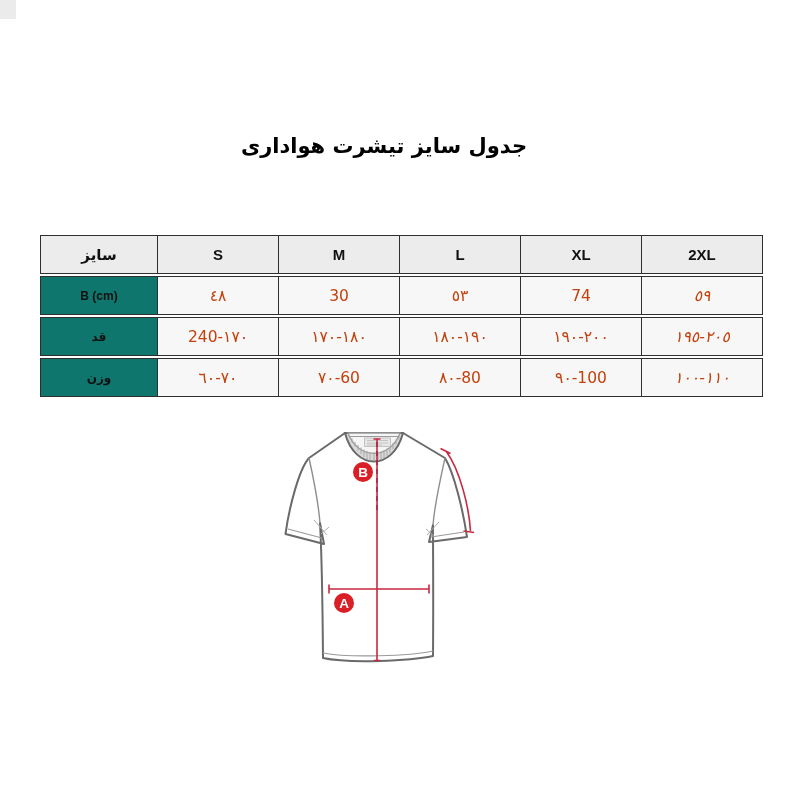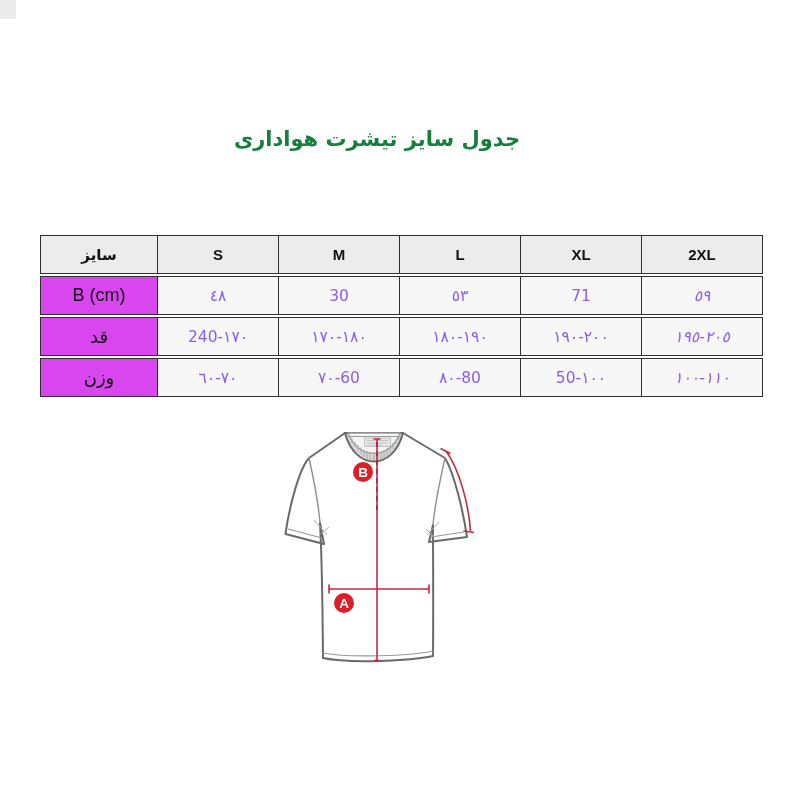--- a/index.html
+++ b/index.html
@@ -2,44 +2,44 @@
 <html lang="fa"><head>
 <meta charset="utf-8">
 <style>
   html,body{margin:0;padding:0;}
   body{
     width:800px;height:800px;position:relative;background:#ffffff;
     font-family:"DejaVu Sans","Liberation Sans",sans-serif;overflow:hidden;color:#111;
   }
   .corner-artifact{position:absolute;left:0;top:0;width:16px;height:19px;background:#ebebeb;}
   .title{
-    position:absolute;top:127px;left:0;width:754px;margin:0;
-    text-align:center;font-size:21px;font-weight:bold;color:#15803d;
+    position:absolute;top:127px;left:0;width:754px;margin:7px;
+    text-align:center;font-size:21px;font-weight:bold;color:#000000;
     font-family:"DejaVu Sans",sans-serif;direction:rtl;
   }
   table.size-table{
     position:absolute;left:40px;top:233px;width:723px;
     border-collapse:separate;border-spacing:0 2px;table-layout:fixed;
   }
   table.size-table th,table.size-table td{
     box-sizing:border-box;border:1.6px solid #2f2f2f;border-left:none;
     height:39px;padding:0;text-align:center;vertical-align:middle;
     font-size:15px;background:#f7f7f7;
   }
   table.size-table tr > *:first-child{border-left:1.6px solid #2f2f2f;}
   table.size-table thead th{
     background:#ececec;font-weight:bold;font-size:15px;
     font-family:"Liberation Sans","DejaVu Sans",sans-serif;
   }
   table.size-table tbody th{
-    background:#d946ef;font-weight:normal;font-size:18px;direction:rtl;
+    background:#0f766e;font-weight:bold;font-size:12px;direction:rtl;
     font-family:"Liberation Sans","DejaVu Sans",sans-serif;
   }
   table.size-table td.num{
-    direction:ltr;unicode-bidi:bidi-override;font-size:15.5px;color:#8b5cf6;
+    direction:ltr;unicode-bidi:bidi-override;font-size:15.5px;color:#c2410c;
   }
   table.size-table td.alt{font-style:italic;}
   .shirt-diagram{position:absolute;left:270px;top:425px;width:220px;height:250px;}
   .badge-letter{
     font-family:"Liberation Sans","DejaVu Sans",sans-serif;
     font-weight:bold;font-size:13.5px;fill:#ffffff;
   }
 </style>
 </head>
 <body>
@@ -62,37 +62,37 @@
         <th>XL</th>
         <th>2XL</th>
       </tr>
   </thead>
   <tbody id="body-rows">
       <tr>
         <th>B (cm)</th>
         <td class="num">٤٨</td>
         <td class="num">30</td>
         <td class="num">٥٣</td>
-        <td class="num">71</td>
+        <td class="num">74</td>
         <td class="num alt">٥٩</td>
       </tr>
       <tr>
         <th>قد</th>
         <td class="num">240-١٧٠</td>
         <td class="num">١٧٠-١٨٠</td>
         <td class="num">١٨٠-١٩٠</td>
         <td class="num">١٩٠-٢٠٠</td>
         <td class="num alt">١٩٥-٢٠٥</td>
       </tr>
       <tr>
         <th>وزن</th>
         <td class="num">٦٠-٧٠</td>
         <td class="num">٧٠-60</td>
         <td class="num">٨٠-80</td>
-        <td class="num">50-١٠٠</td>
+        <td class="num">٩٠-100</td>
         <td class="num alt">١٠٠-١١٠</td>
       </tr>
     </tbody>
 </table>
 
 <div class="shirt-diagram">
   <svg width="220" height="250" viewBox="0 0 220 250" xmlns="http://www.w3.org/2000/svg">
 
     <path d="M75,8 L39,33 C29,44 19,83 15.5,109 L54,119 L50,98 C51.5,125 52.5,170 53,233
          C78,238.5 140,236 163,231 C163.5,170 163,130 163,100 L159,117 L197,112

